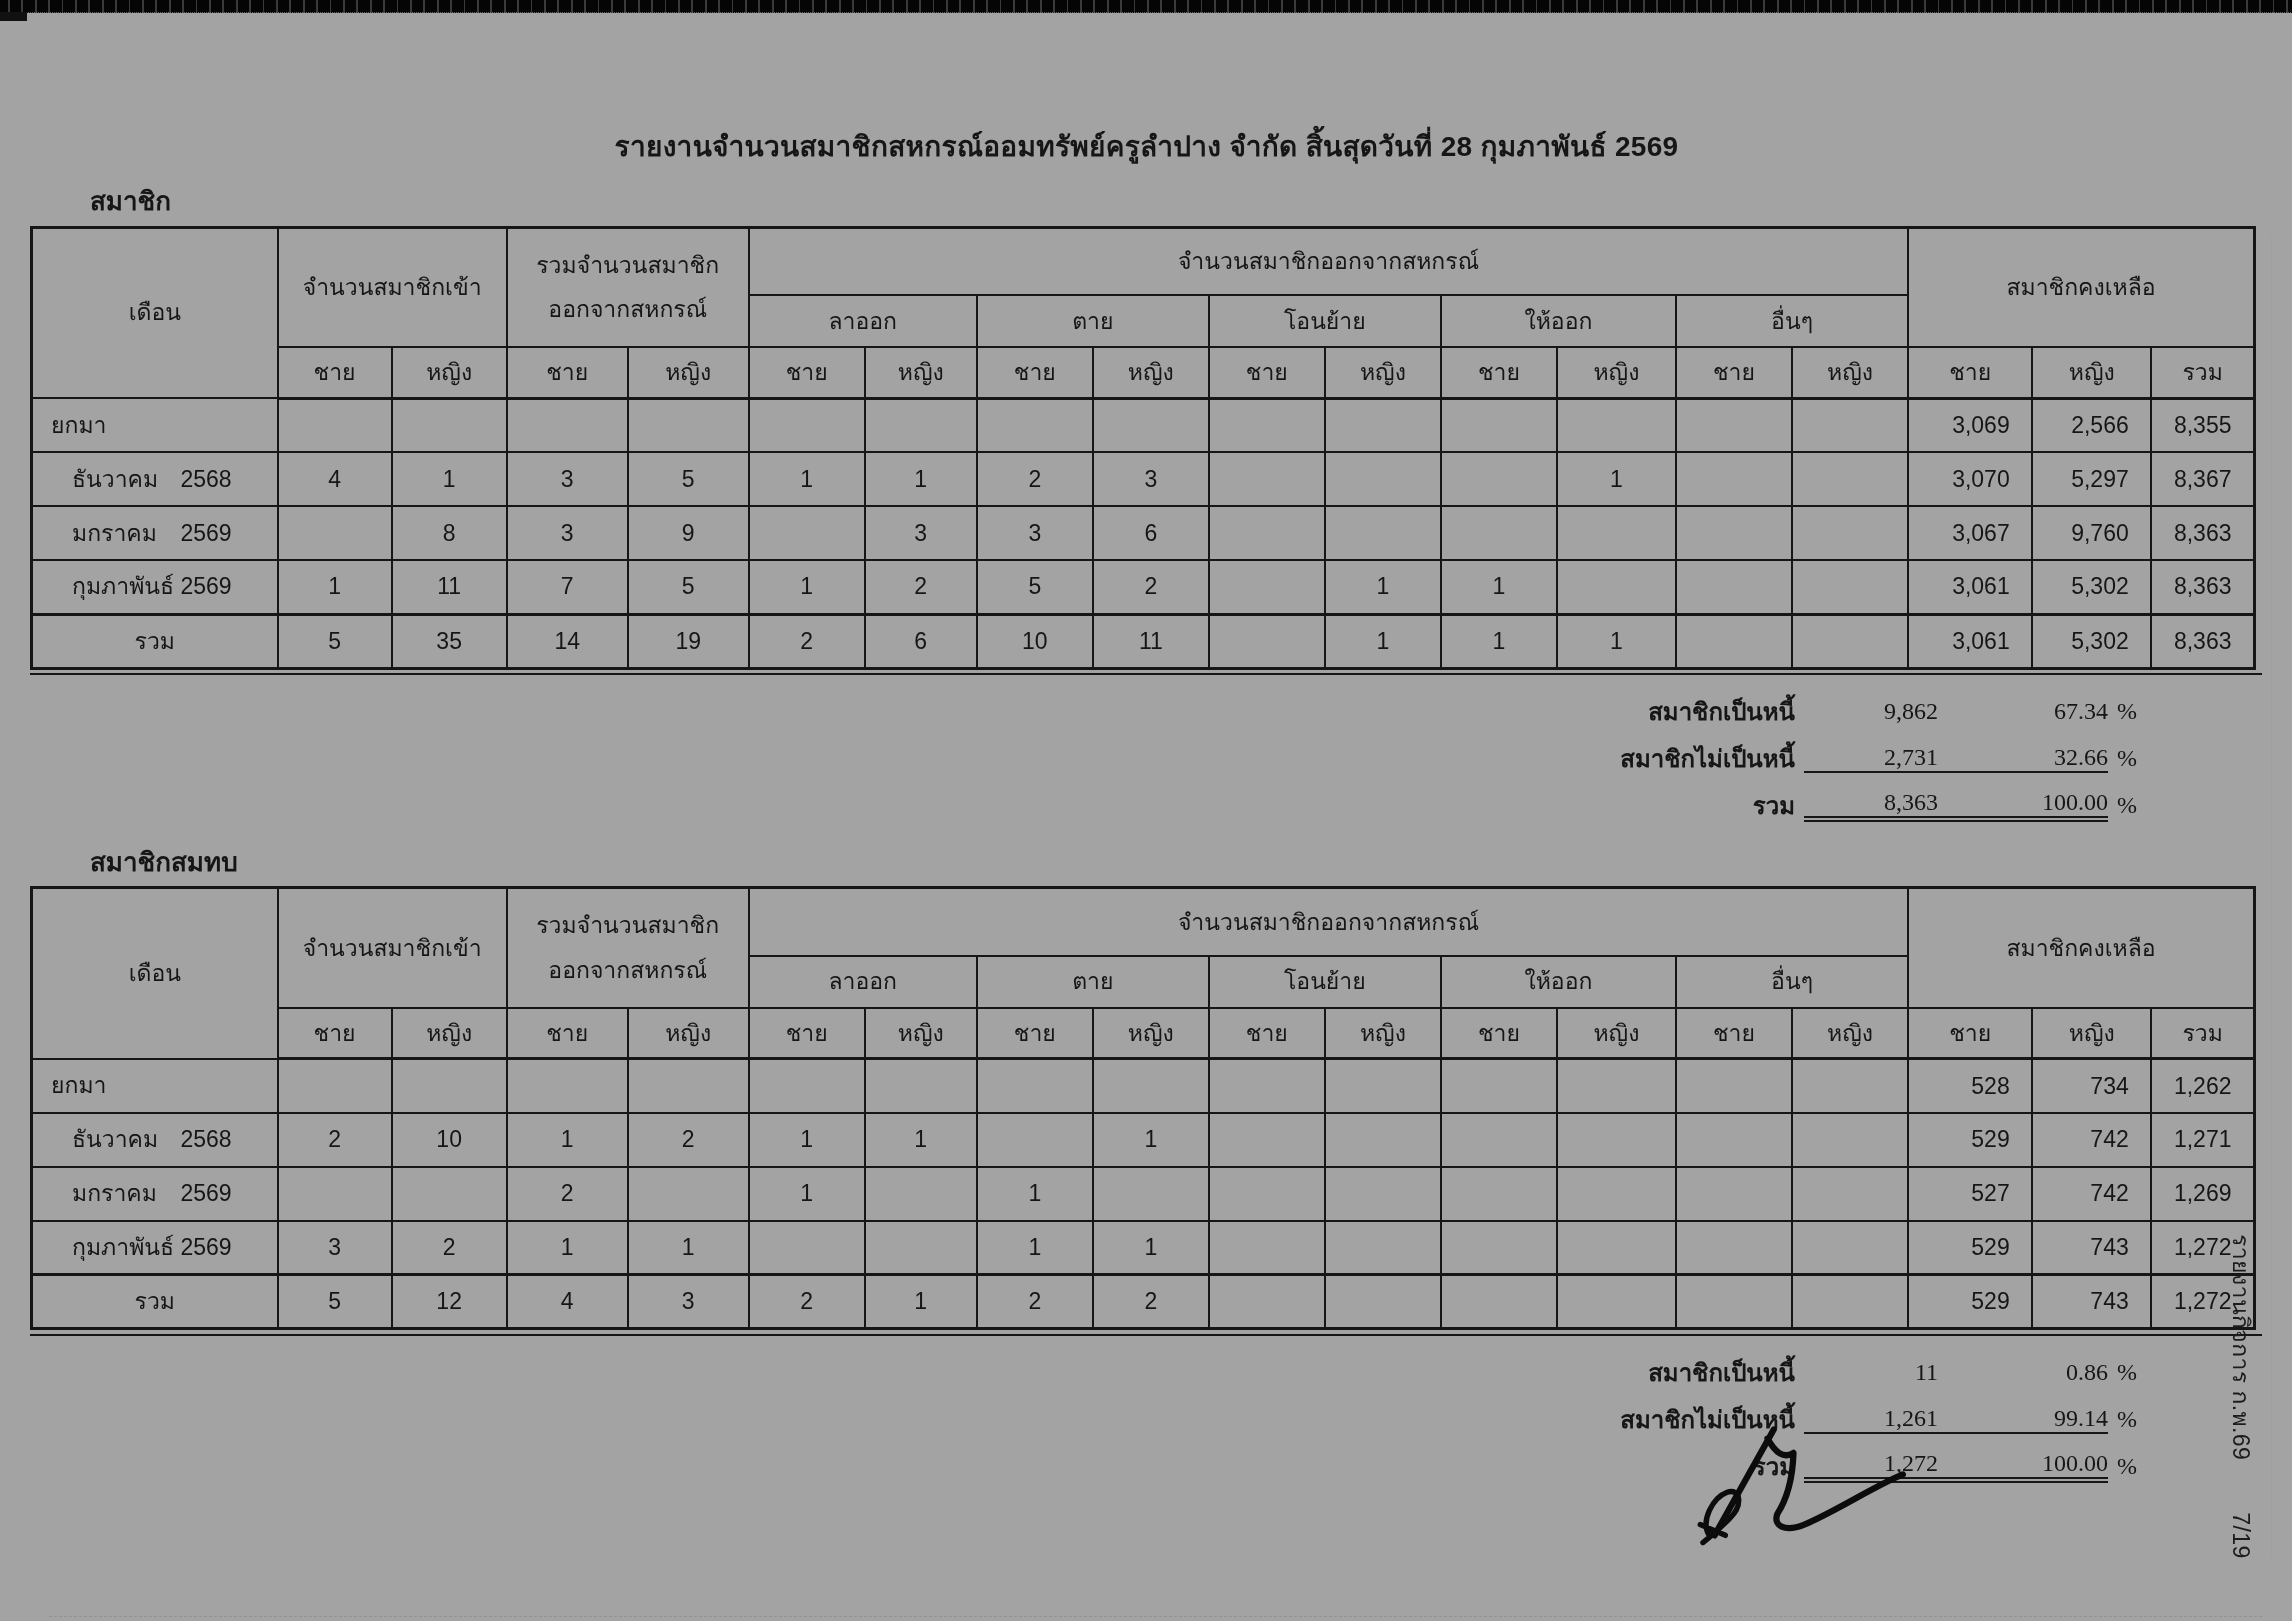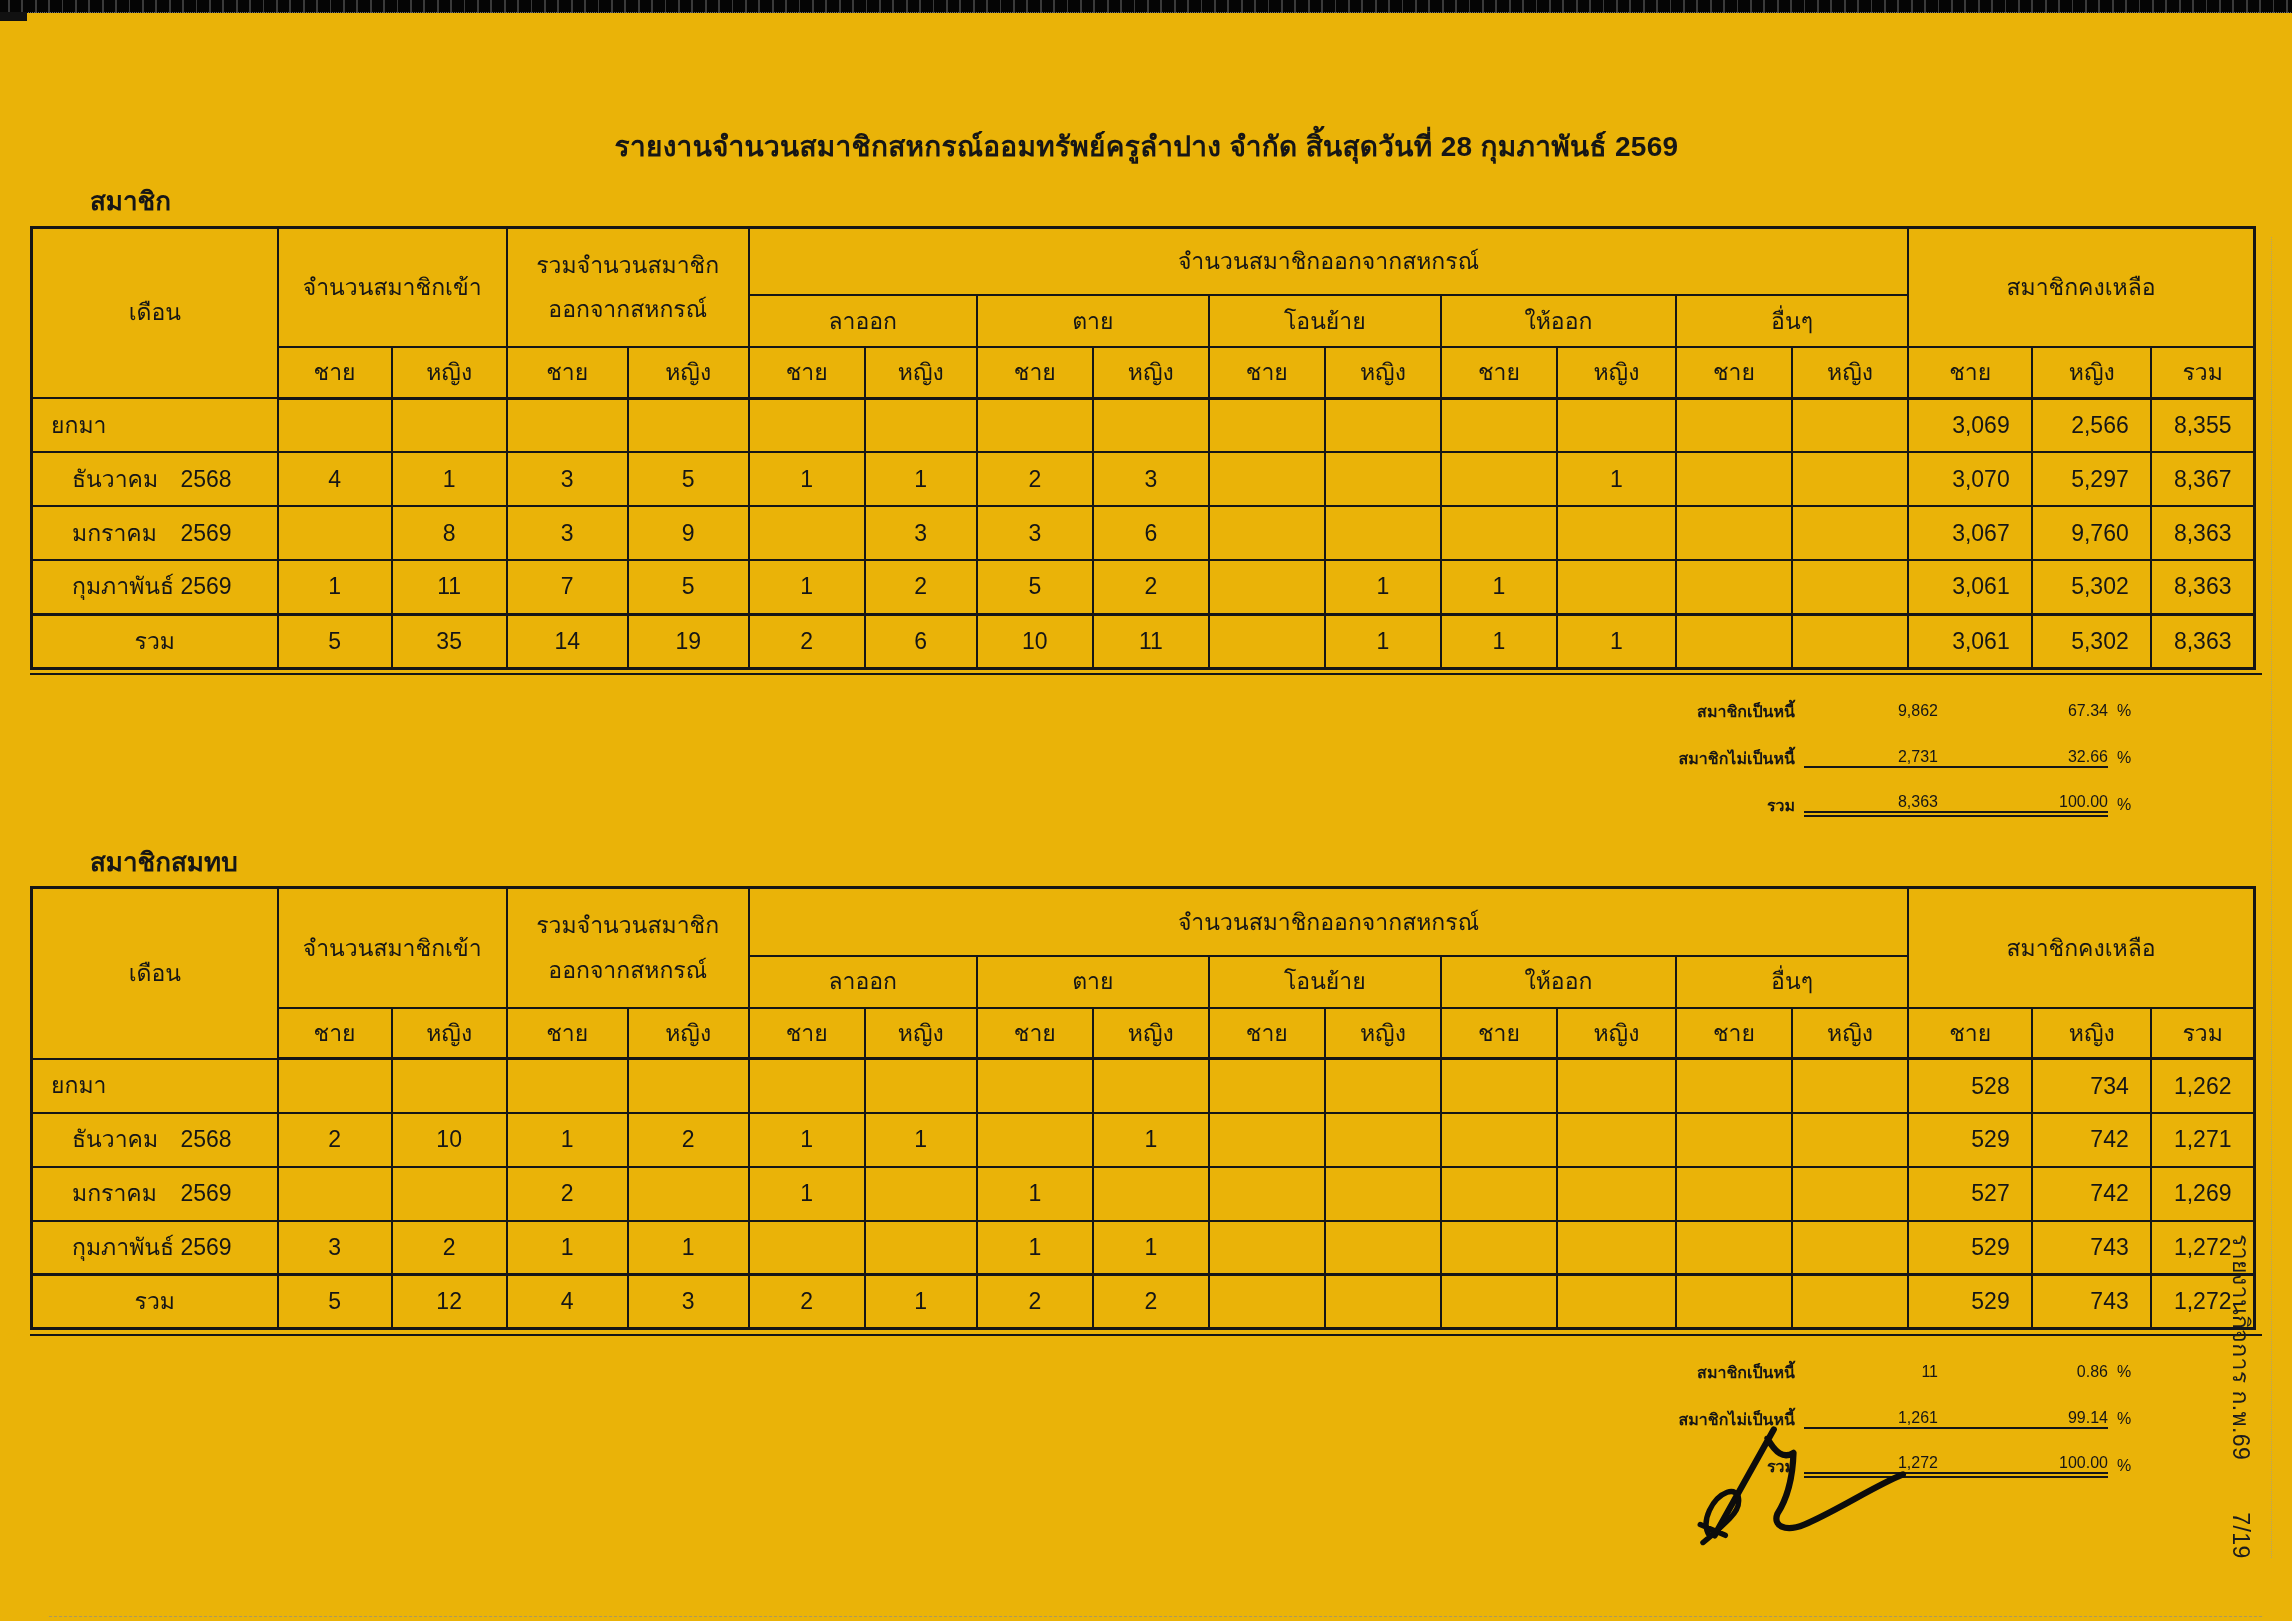--- a/index.html
+++ b/index.html
@@ -1,19 +1,19 @@
 <!DOCTYPE html>
 <html style="font-size:14.3px"><head>
 <meta charset="utf-8">
 <style>
   html,body{margin:0;padding:0;background:#e8e8e8;}
   .page{
     position:relative;
     width:2293px;height:1621px;
-    background:#eab308;
+    background:#a3a3a3;
     font-family:"Liberation Sans","DejaVu Sans",sans-serif;
     color:#161616;
     overflow:hidden;
   }
   .topbar{
     position:absolute;top:0;left:0;width:2293px;height:11.6px;
     background:repeating-linear-gradient(90deg,#050505 0 8px,#3a3a3a 8px 9.9px,#050505 9.9px 13.4px);
     border-bottom:0.9px dotted #666;
   }
   .corner-mark{position:absolute;top:11.6px;left:0;width:27px;height:9.9px;background:#111;}
@@ -58,21 +58,22 @@
   .month-flex .m{padding-left:39px;}
   .month-flex .y{padding-right:45px;}
   .carry .month-flex .m{padding-left:18px;}
   .total .month-cell{text-align:center;}
   .total .month-flex{justify-content:center;}
   .total .month-flex .m{padding-left:0;}
   td.rem{text-align:right;padding-right:21.5px;}
   .summary{
     width:690px;
     margin:12.5px 104px 9px auto;
-    font-size:16px;
+    font-size:24px;
+    font-family:Liberation Serif, serif;
   }
   .sum-row{display:flex;align-items:center;height:47px;}
   .sum-label{width:296px;text-align:right;font-weight:600;}
   .sum-vals{display:flex;width:304px;margin-left:9px;}
   .sum-val{width:134px;text-align:right;}
   .sum-pct{width:170px;text-align:right;}
   .sum-unit{width:40px;padding-left:9px;text-align:left;}
   .underline-single{border-bottom:2.7px solid #161616;}
   .underline-double{border-bottom:6.3px double #161616;}
   .signature{position:absolute;left:1659px;top:1399px;width:260px;height:166px;}

